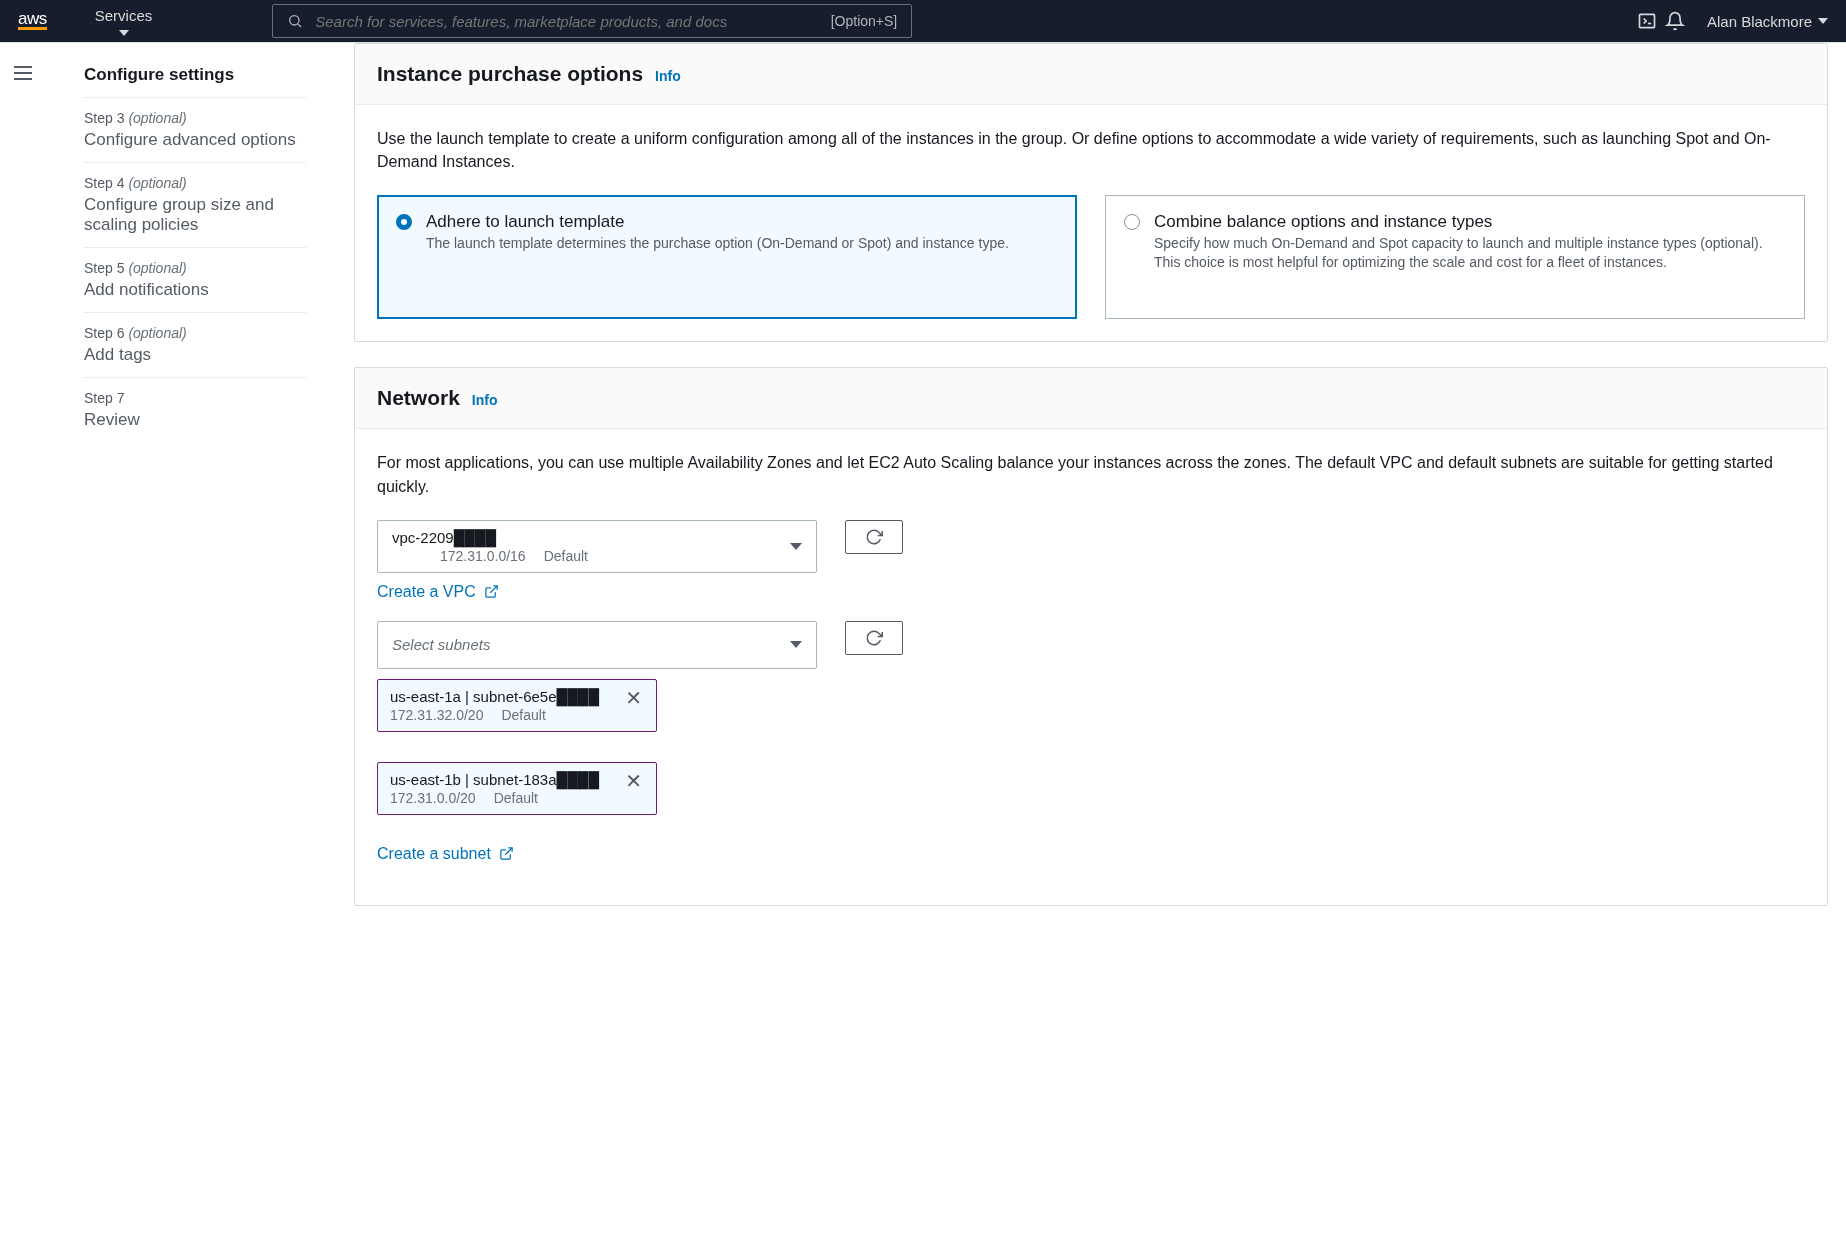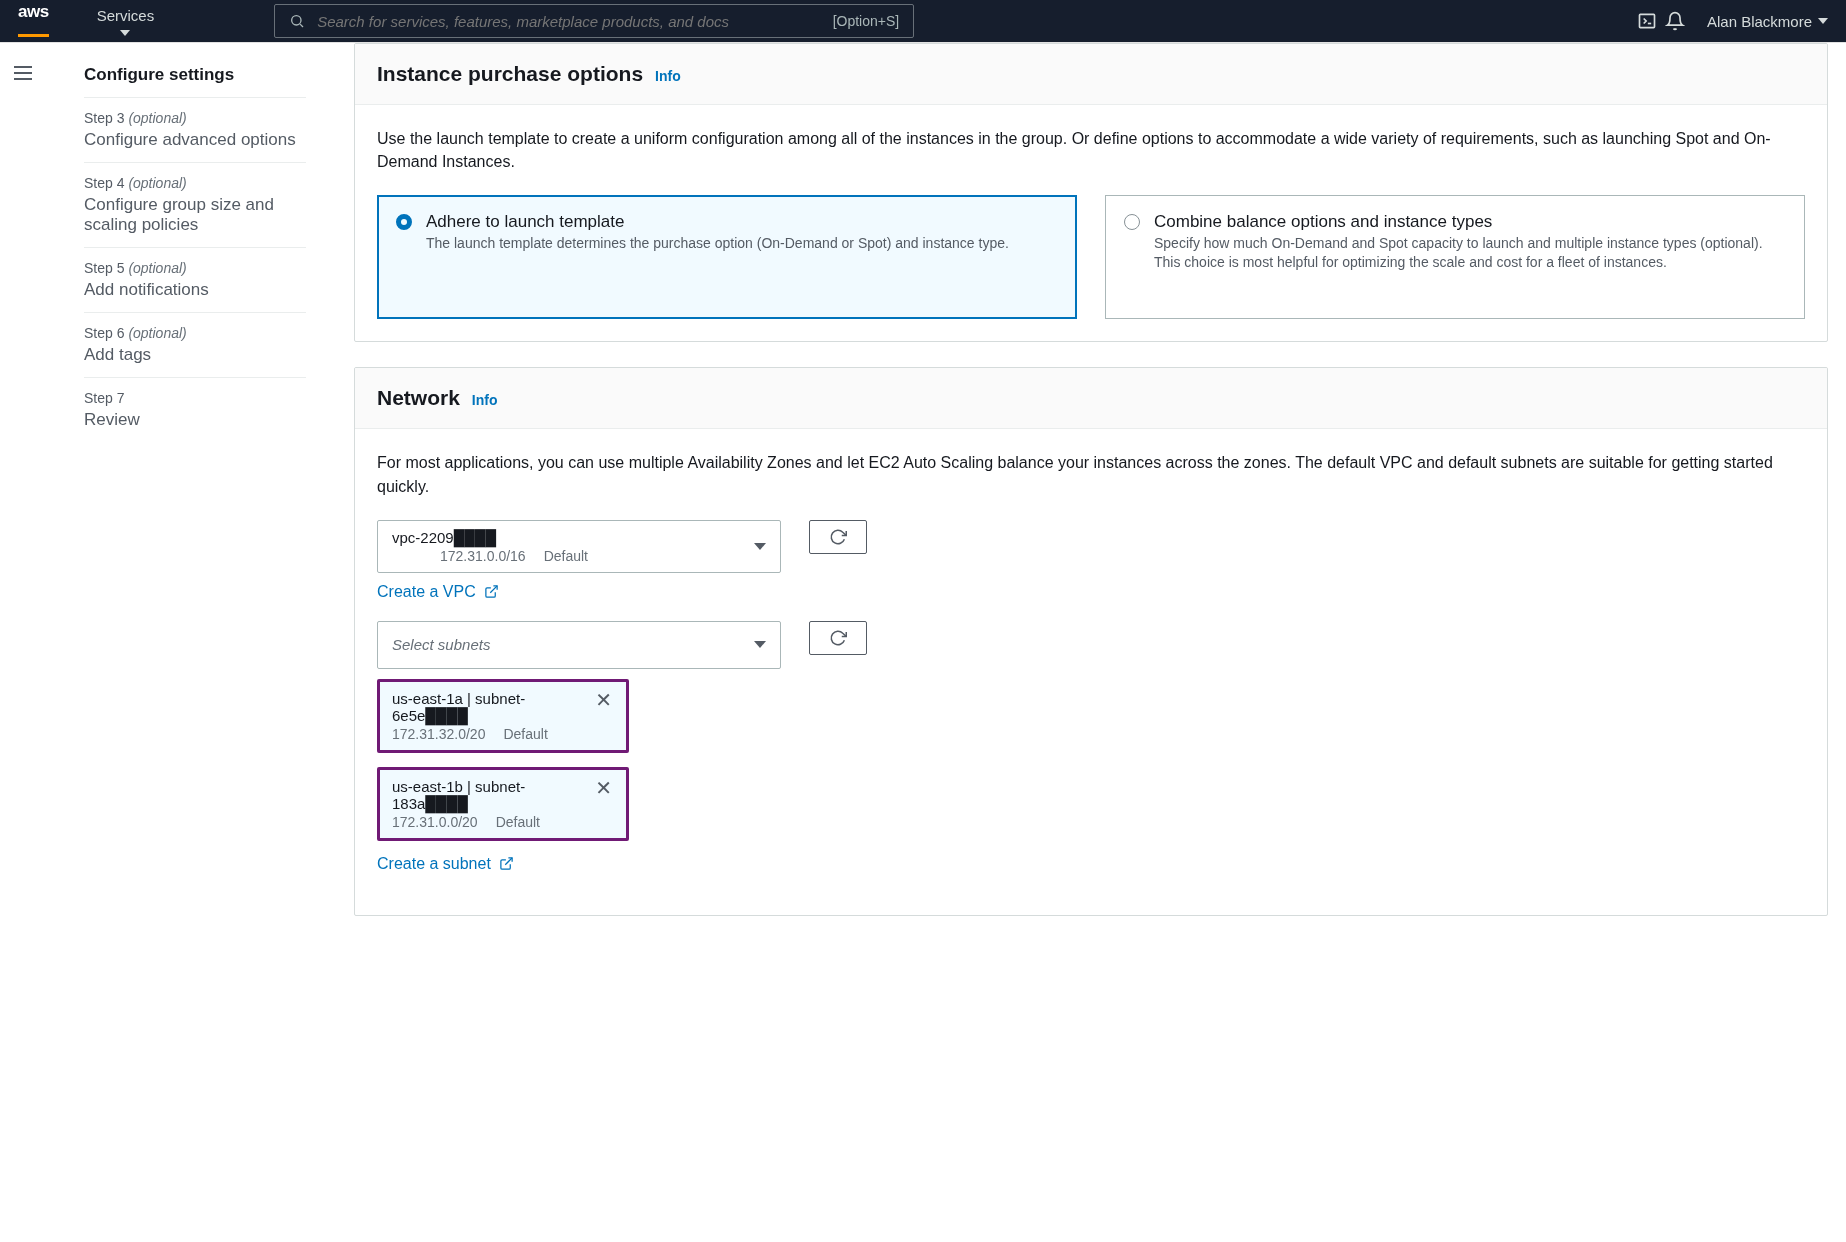--- a/index.html
+++ b/index.html
@@ -1,20 +1,20 @@
 <!DOCTYPE html>
 <html><head>
 <meta charset="utf-8">
 <style>
 * { margin:0; padding:0; box-sizing:border-box; }
 body { font-family:"Amazon Ember","Helvetica Neue",Arial,sans-serif; background:#fff; color:#16191f; font-size:14px; }
 
 
 .top-nav { background:#161e2d; height:42px; display:flex; align-items:center; padding:0 18px; color:#fff; }
-.aws-logo { font-weight:700; font-size:17px; color:#fff; letter-spacing:-0.5px; border-bottom:3px solid #ff9900; padding-bottom:15px; margin-right:48px; line-height:0.8; }
+.aws-logo { font-weight:400; font-size:17px; color:#fff; letter-spacing:-0.5px; border-bottom:3px solid #ff9900; padding-bottom:1px; margin-right:48px; line-height:0.8; }
 .services-btn { color:#d5dbdb; font-size:15px; display:flex; align-items:center; gap:6px; cursor:pointer; margin-right:120px;flex-direction:column; }
 .search-wrap { flex:0 0 640px; height:34px; border:1px solid #687078; border-radius:2px; display:flex; align-items:center; padding:16px 14px; gap:12px; }
 .search-icon-svg { width:16px; height:16px; color:#aab7b8; }
 .search-input { flex:1; background:transparent; border:none; outline:none; color:#d5dbdb; font-size:15px; font-style:italic; }
 .search-hint { color:#aab7b8; font-size:14px; }
 .nav-spacer { flex:1; }
 .nav-icon { width:28px; color:#d5dbdb; display:flex; justify-content:center; cursor:pointer; }
 .nav-user { color:#d5dbdb; font-size:15px; display:flex; align-items:center; gap:6px; margin-left:18px; cursor:pointer; }
 .tri-down { width:0; height:0; border-left:5px solid transparent; border-right:5px solid transparent; border-top:6px solid currentColor; }
 
@@ -43,33 +43,33 @@
 .radio-row { display:flex; gap:28px; }
 .radio-card { flex:1; border:1px solid #aab7b8; border-radius:0; padding:16px 18px 18px 18px; display:flex; gap:14px; cursor:pointer; min-height:124px; }
 .radio-card.selected { border:2px solid #0073bb; background:#f1faff; padding:15px 17px 17px 17px; }
 .radio-dot { width:16px; height:16px; border:1px solid #879196; border-radius:50%; flex:0 0 16px; margin-top:2px; }
 .radio-card.selected .radio-dot { border:5px solid #0073bb; }
 .radio-title { font-size:17px; color:#16191f; margin-bottom:2px; }
 .radio-desc { font-size:14px; color:#545b64; line-height:1.35; }
 
 .field-label { font-size:15px; color:#16191f; margin-bottom:8px; }
 .select-row { display:flex; gap:28px; align-items:flex-start; margin-bottom:10px; }
-.select-box { width:404px; border:1px solid #aab7b8; border-radius:2px; padding:8px 14px; display:flex; align-items:center; cursor:pointer; min-height:48px; }
+.select-box { width:440px; border:1px solid #aab7b8; border-radius:2px; padding:8px 14px; display:flex; align-items:center; cursor:pointer; min-height:48px; }
 .select-text { flex:1; }
 .select-main { font-size:15px; color:#16191f; }
 .select-sub { font-size:14px; color:#687078; margin-top:2px;margin-left:48px; }
 .select-sub span + span { margin-left:18px; }
 .select-placeholder { color:#687078; font-style:italic; font-size:15px; }
 .caret-down { width:0; height:0; border-left:6px solid transparent; border-right:6px solid transparent; border-top:7px solid #545b64; }
 .refresh-btn { width:58px; height:34px; border:1px solid #545b64; border-radius:2px; display:flex; align-items:center; justify-content:center; cursor:pointer; }
 .refresh-btn svg { width:18px; height:18px; color:#545b64; }
 .link-action { color:#0073bb; font-size:16px; font-weight:400; display:inline-flex; align-items:center; gap:8px; cursor:pointer; margin-bottom:20px; }
 .ext-icon { width:15px; height:15px; }
 
-.tag-chip { width:252px; border:3px solid #701a75; background:#f1faff; border-radius:2px; padding:8px 12px; display:flex; align-items:flex-start; margin-bottom:14px; }
+.tag-chip { width:280px; border:1px solid #701a75; background:#f1faff; border-radius:2px; padding:8px 12px; display:flex; align-items:flex-start; margin-bottom:30px; }
 .tag-text { flex:1; }
 .tag-main { font-size:15px; color:#16191f; }
 .tag-sub { font-size:14px; color:#687078; margin-top:2px; }
 .tag-sub span + span { margin-left:18px; }
 .tag-close { cursor:pointer; color:#545b64; font-size:20px; line-height:1; padding:0 2px; }
 </style>
 </head>
 <body>
 
 <div class="top-nav">

